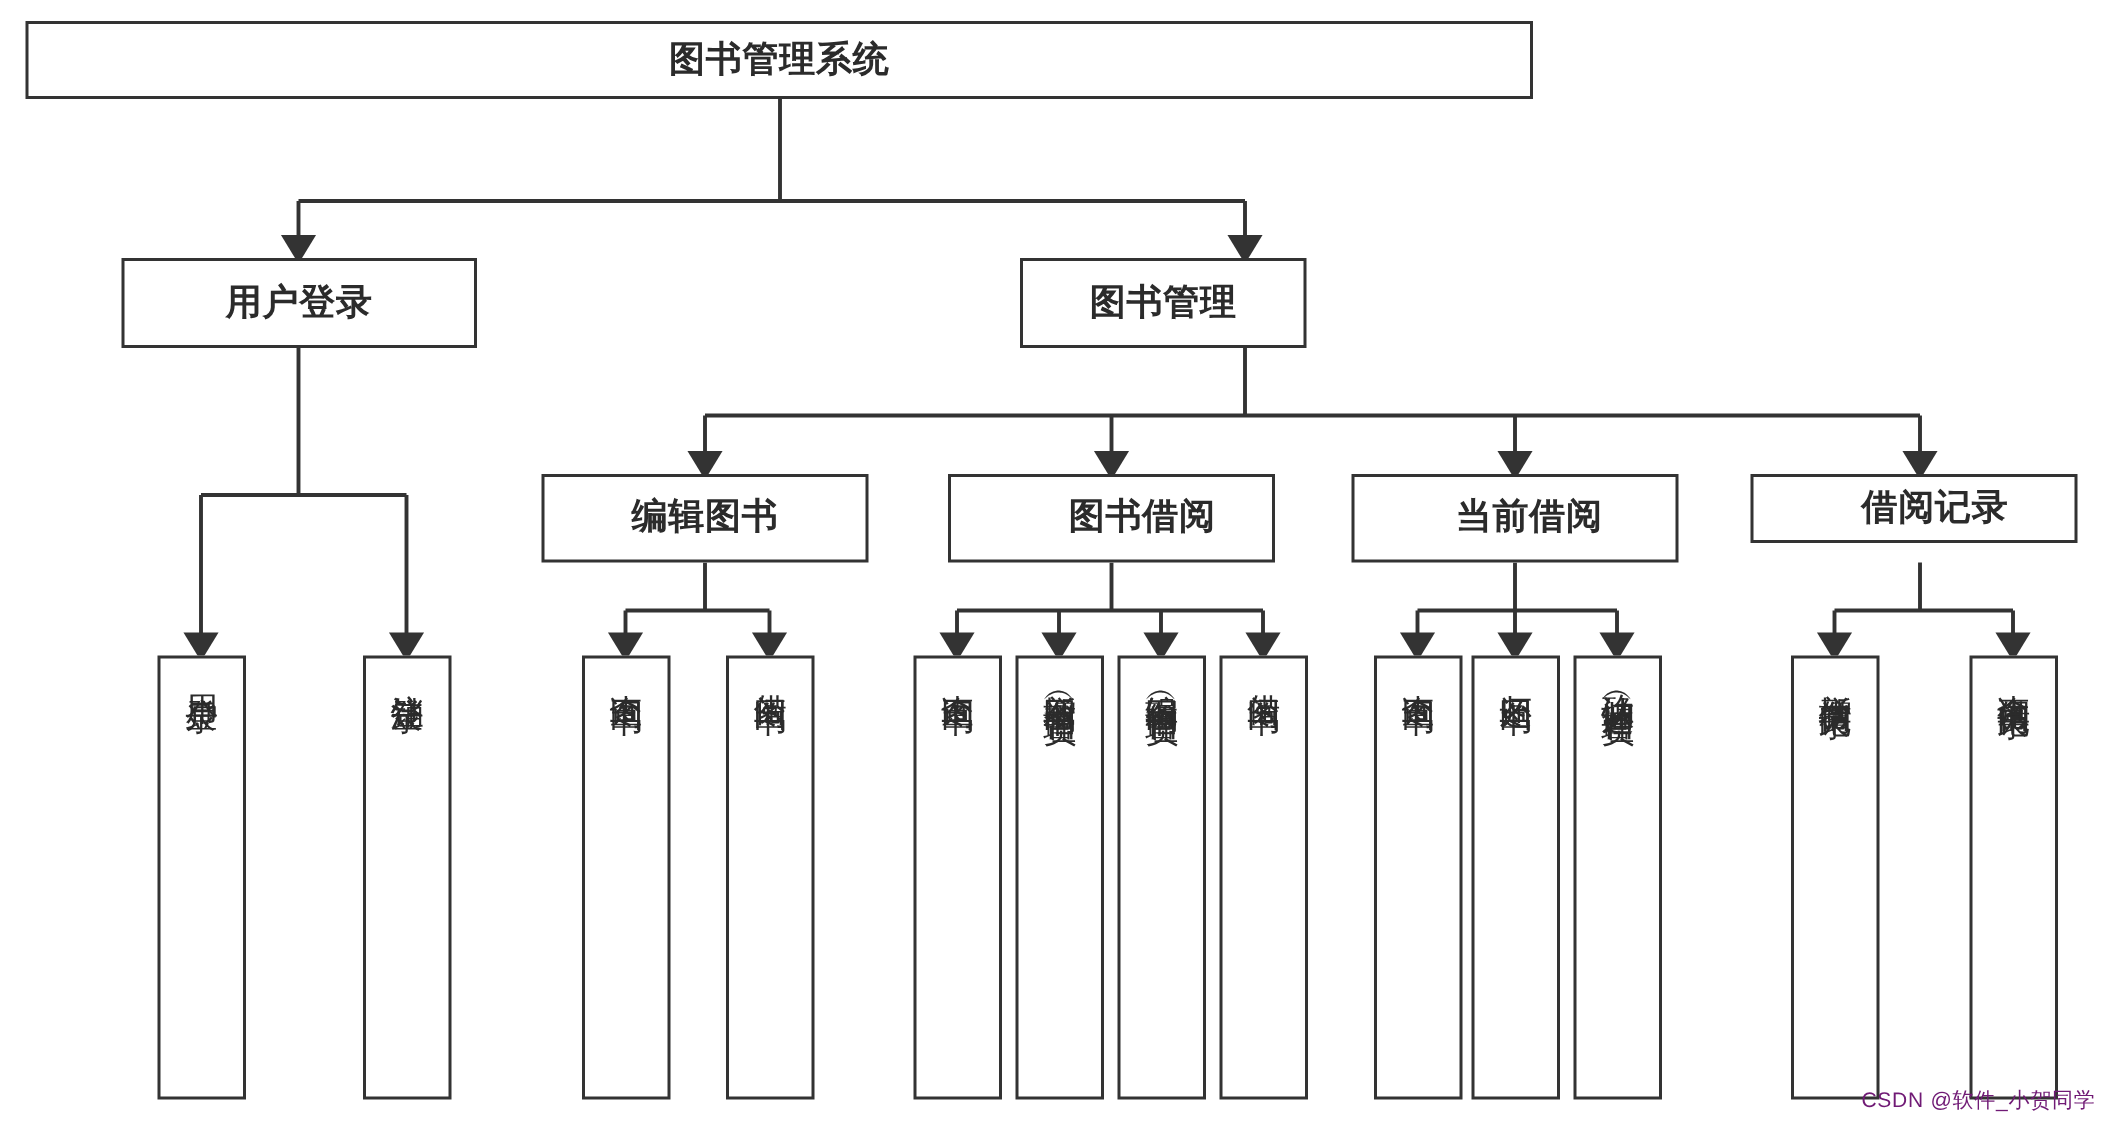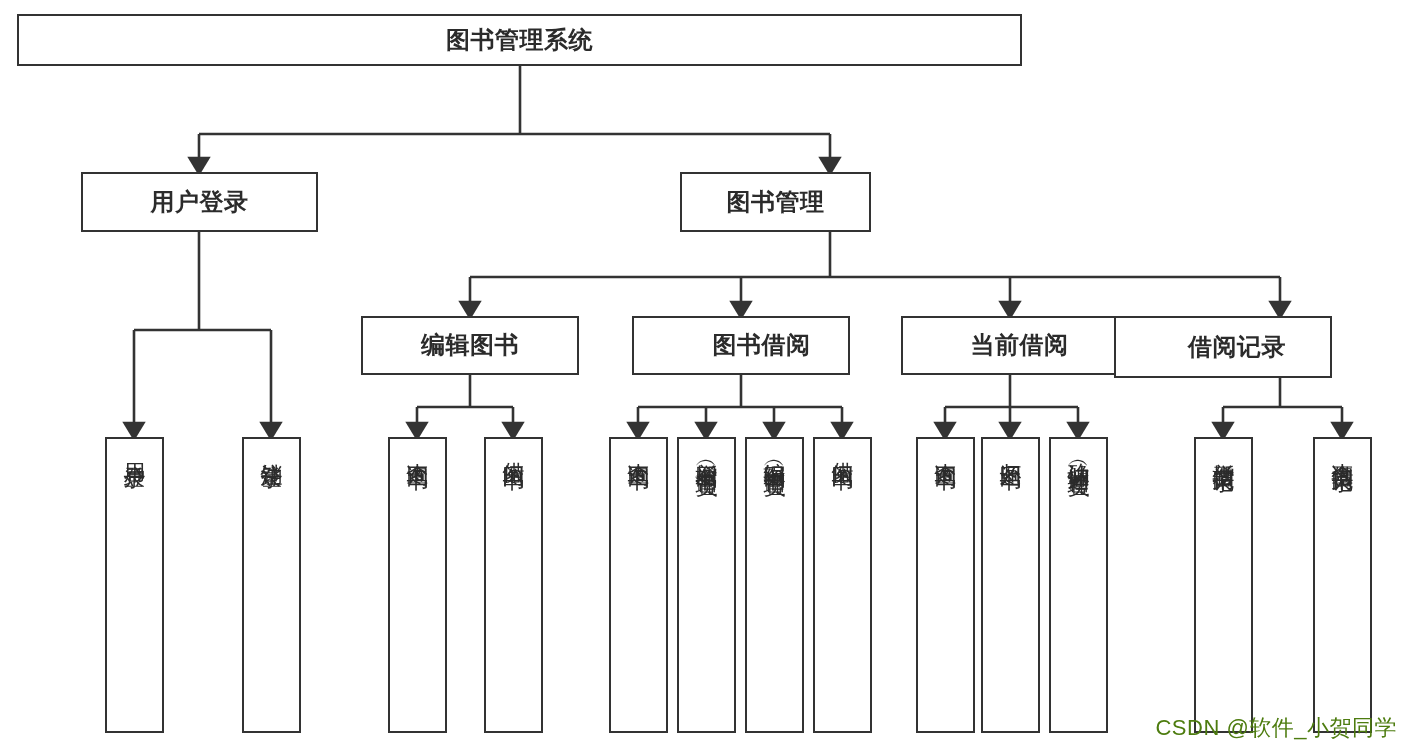--- a/index.html
+++ b/index.html
@@ -54,22 +54,22 @@
     writing-mode: vertical-rl;
     text-orientation: upright;
     font-size: 22px;
     letter-spacing: 2px;
     line-height: 1;
   }
   .watermark {
     position: absolute;
     right: 8px;
     bottom: 4px;
-    font-size: 22px;
-    color: #4d7c0f;
+    font-size: 14px;
+    color: #701a75;
     letter-spacing: 0.5px;
     white-space: nowrap;
     margin-left: 20px;
   }
 </style>
 </head>
 <body>
 
 <div id="diagram-root">
 
@@ -136,21 +136,21 @@
 
   <div class="node horizontal" style="left:361px; top:316px; width:218px; height:59px;">
     <span class="label">编辑图书</span>
   </div>
   <div class="node horizontal" style="left:632px; top:316px; width:218px; height:59px;padding-left:41px;">
     <span class="label">图书借阅</span>
   </div>
   <div class="node horizontal" style="left:901px; top:316px; width:218px; height:59px;padding-left:19px;">
     <span class="label">当前借阅</span>
   </div>
-  <div class="node horizontal" style="left:1114px; top:316px; width:218px; height:62px;padding-left:28px;">
+  <div class="node horizontal" style="left:1167px; top:316px; width:218px; height:46px;padding-left:28px;">
     <span class="label">借阅记录</span>
   </div>
 
   <div class="node vertical" style="left:105px; top:437px; width:59px; height:296px;">
     <span class="label">用户登录</span>
   </div>
   <div class="node vertical" style="left:242px; top:437px; width:59px; height:296px;">
     <span class="label">注销登录</span>
   </div>
 

